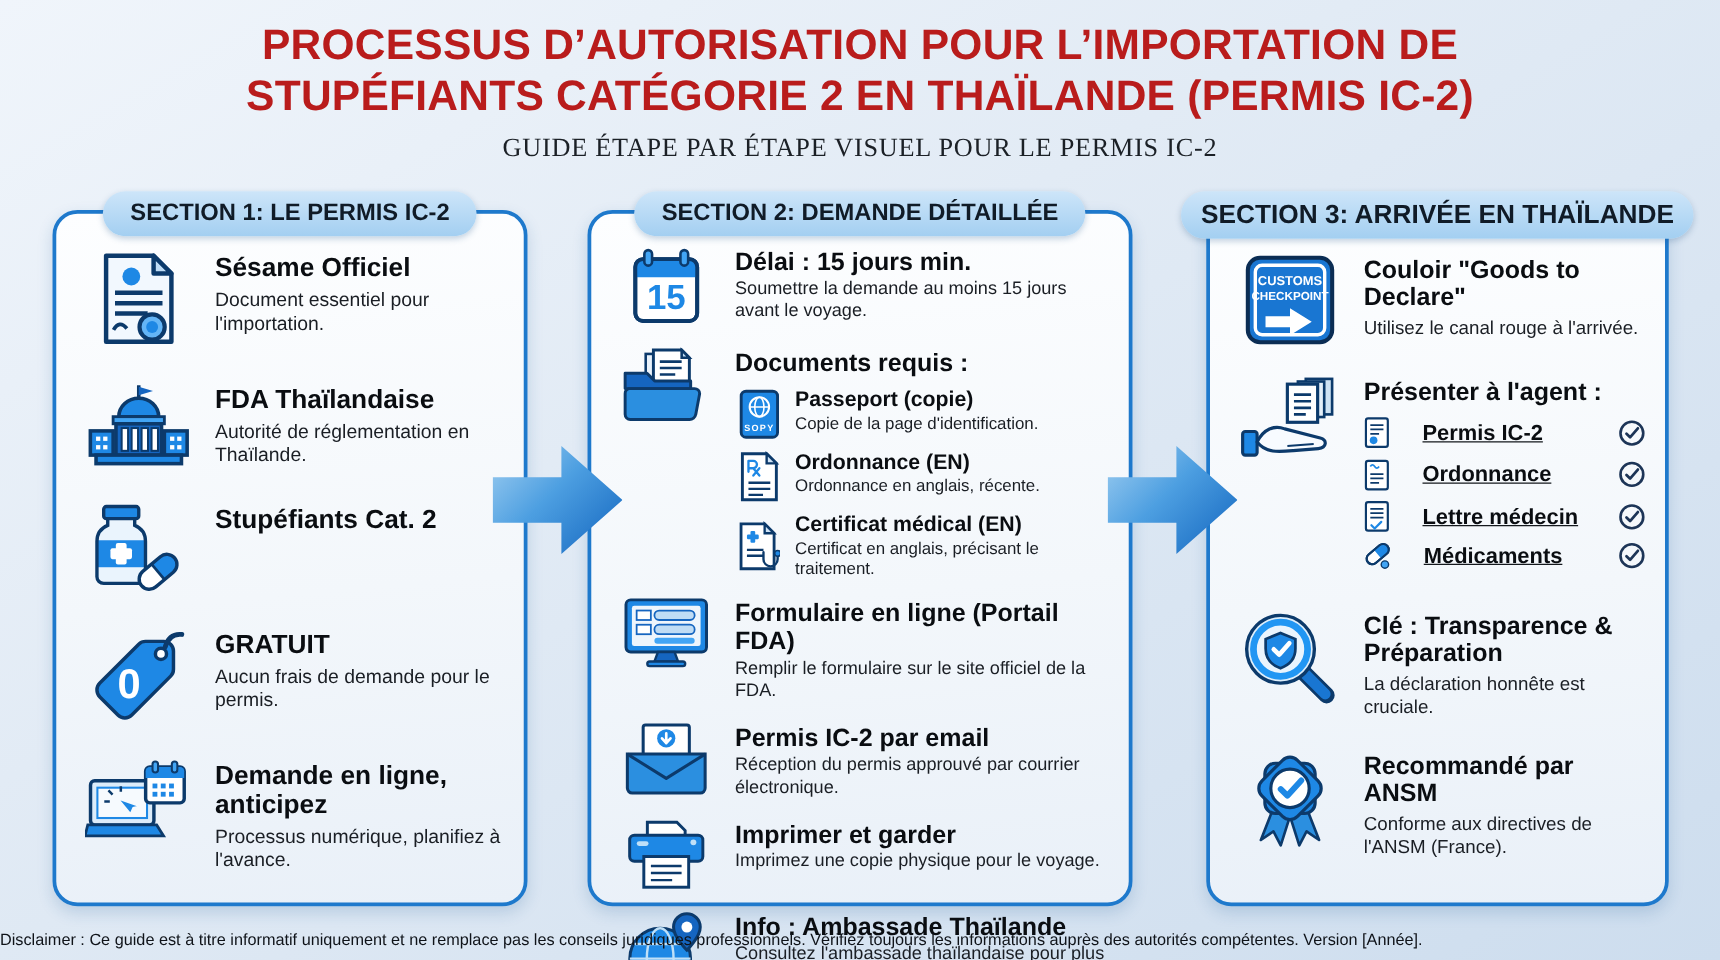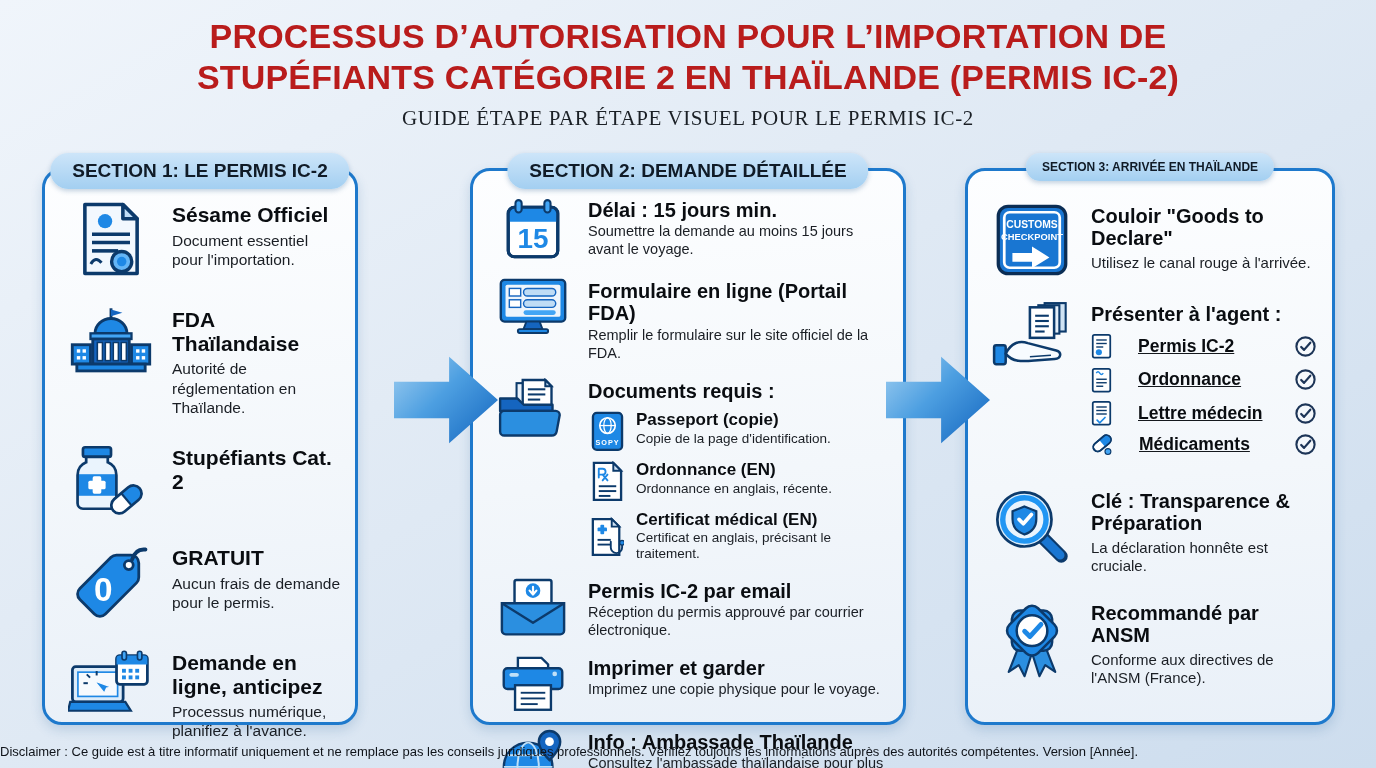--- a/index.html
+++ b/index.html
@@ -12,31 +12,31 @@
   .header { text-align:center; padding-top:16px; }
   .title-line { font-size:34px; font-weight:bold; color:#b91c1c; line-height:1.22; letter-spacing:0.2px; }
   .subtitle { font-size:21px; color:#1b2026; margin-top:7px; letter-spacing:0.6px; font-weight:400;font-family:Liberation Serif, serif; }
 
   .card {
     position:absolute; top:168px; height:557px;
     background: linear-gradient(175deg, #fdfeff 0%, #f3f7fb 55%, #e9f0f8 100%);
     border: 3px solid #1e79cc; border-radius: 20px;
     box-shadow: 0 5px 12px rgba(30,90,150,0.18);
   }
-  .card1 { left:42px;  width:316px; }
+  .card1 { left:42px;  width:380px; }
   .card2 { left:470px; width:436px; }
   .card3 { left:965px; width:370px; }
   .pill {
     position:absolute; top:-18px; left:50%; transform:translateX(-50%);
     background: linear-gradient(180deg, #cde5f9 0%, #a3cff1 100%);
     border-radius: 999px; padding: 7px 22px; white-space:nowrap;
     font-weight:bold; font-size:19px; color:#101b27;
     box-shadow: 0 2px 5px rgba(40,90,140,0.28);
   }
-  .card3 .pill { font-size:12px; padding:7px 16px; }
+  .card3 .pill { font-size:21px; padding:7px 16px; }
 
   .card-body { padding:30px 14px 0 22px; display:flex; flex-direction:column; height:100%; }
   .item { display:flex; gap:17px; }
   .ic { flex:0 0 88px; display:flex; justify-content:center; align-items:flex-start; }
   .card2 .ic { flex:0 0 76px;text-align:right; }
   .card3 .ic { flex:0 0 84px;text-decoration:underline; }
   .txt { flex:1; padding-top:2px; }
   .item-title { font-weight:bold; font-size:21px; color:#0a0d11; line-height:1.12; }
   .item-desc  { font-size:15.5px; color:#1a1e24; line-height:1.24; margin-top:4px; }
 
@@ -223,40 +223,20 @@
           </svg>
       </div>
       <div class="txt">
         <div class="item-title">Délai : 15 jours min.</div>
         <div class="item-desc">Soumettre la demande au moins 15 jours avant le voyage.</div>
       </div>
     </div>
 
     <div class="item">
       <div class="ic">
-        <svg viewBox="0 0 76 62" width="72">
-            <rect x="4" y="2" width="68" height="44" rx="4" fill="#1e88e5" stroke="#0c3a6b" stroke-width="2.5"></rect>
-            <rect x="9" y="7" width="58" height="34" rx="2" fill="#eef5fc"></rect>
-            <rect x="13" y="11" width="12" height="8" fill="#fff" stroke="#1565c0" stroke-width="1.5"></rect>
-            <rect x="28" y="11" width="34" height="8" rx="4" fill="#bfdcf5" stroke="#1565c0" stroke-width="1.5"></rect>
-            <rect x="13" y="23" width="12" height="8" fill="#fff" stroke="#1565c0" stroke-width="1.5"></rect>
-            <rect x="28" y="23" width="34" height="8" rx="4" fill="#bfdcf5" stroke="#1565c0" stroke-width="1.5"></rect>
-            <rect x="28" y="34" width="34" height="5" rx="2.5" fill="#42a5f5"></rect>
-            <path d="M31 46 h14 l3 8 H28 z" fill="#1565c0" stroke="#0c3a6b" stroke-width="2"></path>
-            <rect x="22" y="54" width="32" height="4" rx="2" fill="#1e88e5" stroke="#0c3a6b" stroke-width="2"></rect>
-          </svg>
-      </div>
-      <div class="txt">
-        <div class="item-title">Formulaire en ligne (Portail FDA)</div>
-        <div class="item-desc">Remplir le formulaire sur le site officiel de la FDA.</div>
-      </div>
-    </div>
-
-    <div class="item">
-      <div class="ic">
         <svg viewBox="0 0 72 62" width="74">
             <rect x="20" y="5" width="27" height="25" fill="#e9f2fb" stroke="#0c3a6b" stroke-width="2"></rect>
             <path d="M26 2 h22 l6 6 v24 H26 z" fill="#fff" stroke="#0c3a6b" stroke-width="2.3"></path>
             <path d="M48 2 v6 h6 z" fill="#bfdcf5" stroke="#0c3a6b" stroke-width="2"></path>
             <line x1="31" y1="11" x2="48" y2="11" stroke="#0c3a6b" stroke-width="2"></line>
             <line x1="31" y1="16" x2="48" y2="16" stroke="#0c3a6b" stroke-width="2"></line>
             <line x1="31" y1="21" x2="43" y2="21" stroke="#0c3a6b" stroke-width="2"></line>
             <path d="M4 20 h17 l6 6 h28 v6 H4 z" fill="#1565c0" stroke="#0c3a6b" stroke-width="2.3" stroke-linejoin="round"></path>
             <path d="M7 32 h51 a4 4 0 0 1 4 4 l-3 16 a5 5 0 0 1 -5 4 H8 a4 4 0 0 1 -4 -4 V36 a4 4 0 0 1 3 -4 z" fill="#2b8fe0" stroke="#0c3a6b" stroke-width="2.3" stroke-linejoin="round"></path>
           </svg>
@@ -313,20 +293,40 @@
           <div>
             <div class="sub-title">Certificat médical (EN)</div>
             <div class="sub-desc">Certificat en anglais, précisant le traitement.</div>
           </div>
         </div>
       </div>
     </div>
 
     <div class="item">
       <div class="ic">
+        <svg viewBox="0 0 76 62" width="72">
+            <rect x="4" y="2" width="68" height="44" rx="4" fill="#1e88e5" stroke="#0c3a6b" stroke-width="2.5"></rect>
+            <rect x="9" y="7" width="58" height="34" rx="2" fill="#eef5fc"></rect>
+            <rect x="13" y="11" width="12" height="8" fill="#fff" stroke="#1565c0" stroke-width="1.5"></rect>
+            <rect x="28" y="11" width="34" height="8" rx="4" fill="#bfdcf5" stroke="#1565c0" stroke-width="1.5"></rect>
+            <rect x="13" y="23" width="12" height="8" fill="#fff" stroke="#1565c0" stroke-width="1.5"></rect>
+            <rect x="28" y="23" width="34" height="8" rx="4" fill="#bfdcf5" stroke="#1565c0" stroke-width="1.5"></rect>
+            <rect x="28" y="34" width="34" height="5" rx="2.5" fill="#42a5f5"></rect>
+            <path d="M31 46 h14 l3 8 H28 z" fill="#1565c0" stroke="#0c3a6b" stroke-width="2"></path>
+            <rect x="22" y="54" width="32" height="4" rx="2" fill="#1e88e5" stroke="#0c3a6b" stroke-width="2"></rect>
+          </svg>
+      </div>
+      <div class="txt">
+        <div class="item-title">Formulaire en ligne (Portail FDA)</div>
+        <div class="item-desc">Remplir le formulaire sur le site officiel de la FDA.</div>
+      </div>
+    </div>
+
+    <div class="item">
+      <div class="ic">
         <svg viewBox="0 0 72 60" width="70">
             <rect x="17" y="2" width="38" height="30" rx="2" fill="#fff" stroke="#0c3a6b" stroke-width="2.5"></rect>
             <circle cx="36" cy="13" r="7.5" fill="#1e88e5"></circle>
             <path d="M36 9 v7 M32.5 13 L36 17 l3.5 -4" stroke="#fff" stroke-width="2.2" fill="none" stroke-linecap="round" stroke-linejoin="round"></path>
             <path d="M4 26 H68 V54 a4 4 0 0 1 -4 4 H8 a4 4 0 0 1 -4 -4 z" fill="#2b8fe0" stroke="#0c3a6b" stroke-width="2.5"></path>
             <path d="M4 26 L36 46 L68 26" fill="none" stroke="#0c3a6b" stroke-width="2.5" stroke-linejoin="round"></path>
           </svg>
       </div>
       <div class="txt">
         <div class="item-title">Permis IC-2 par email</div>

